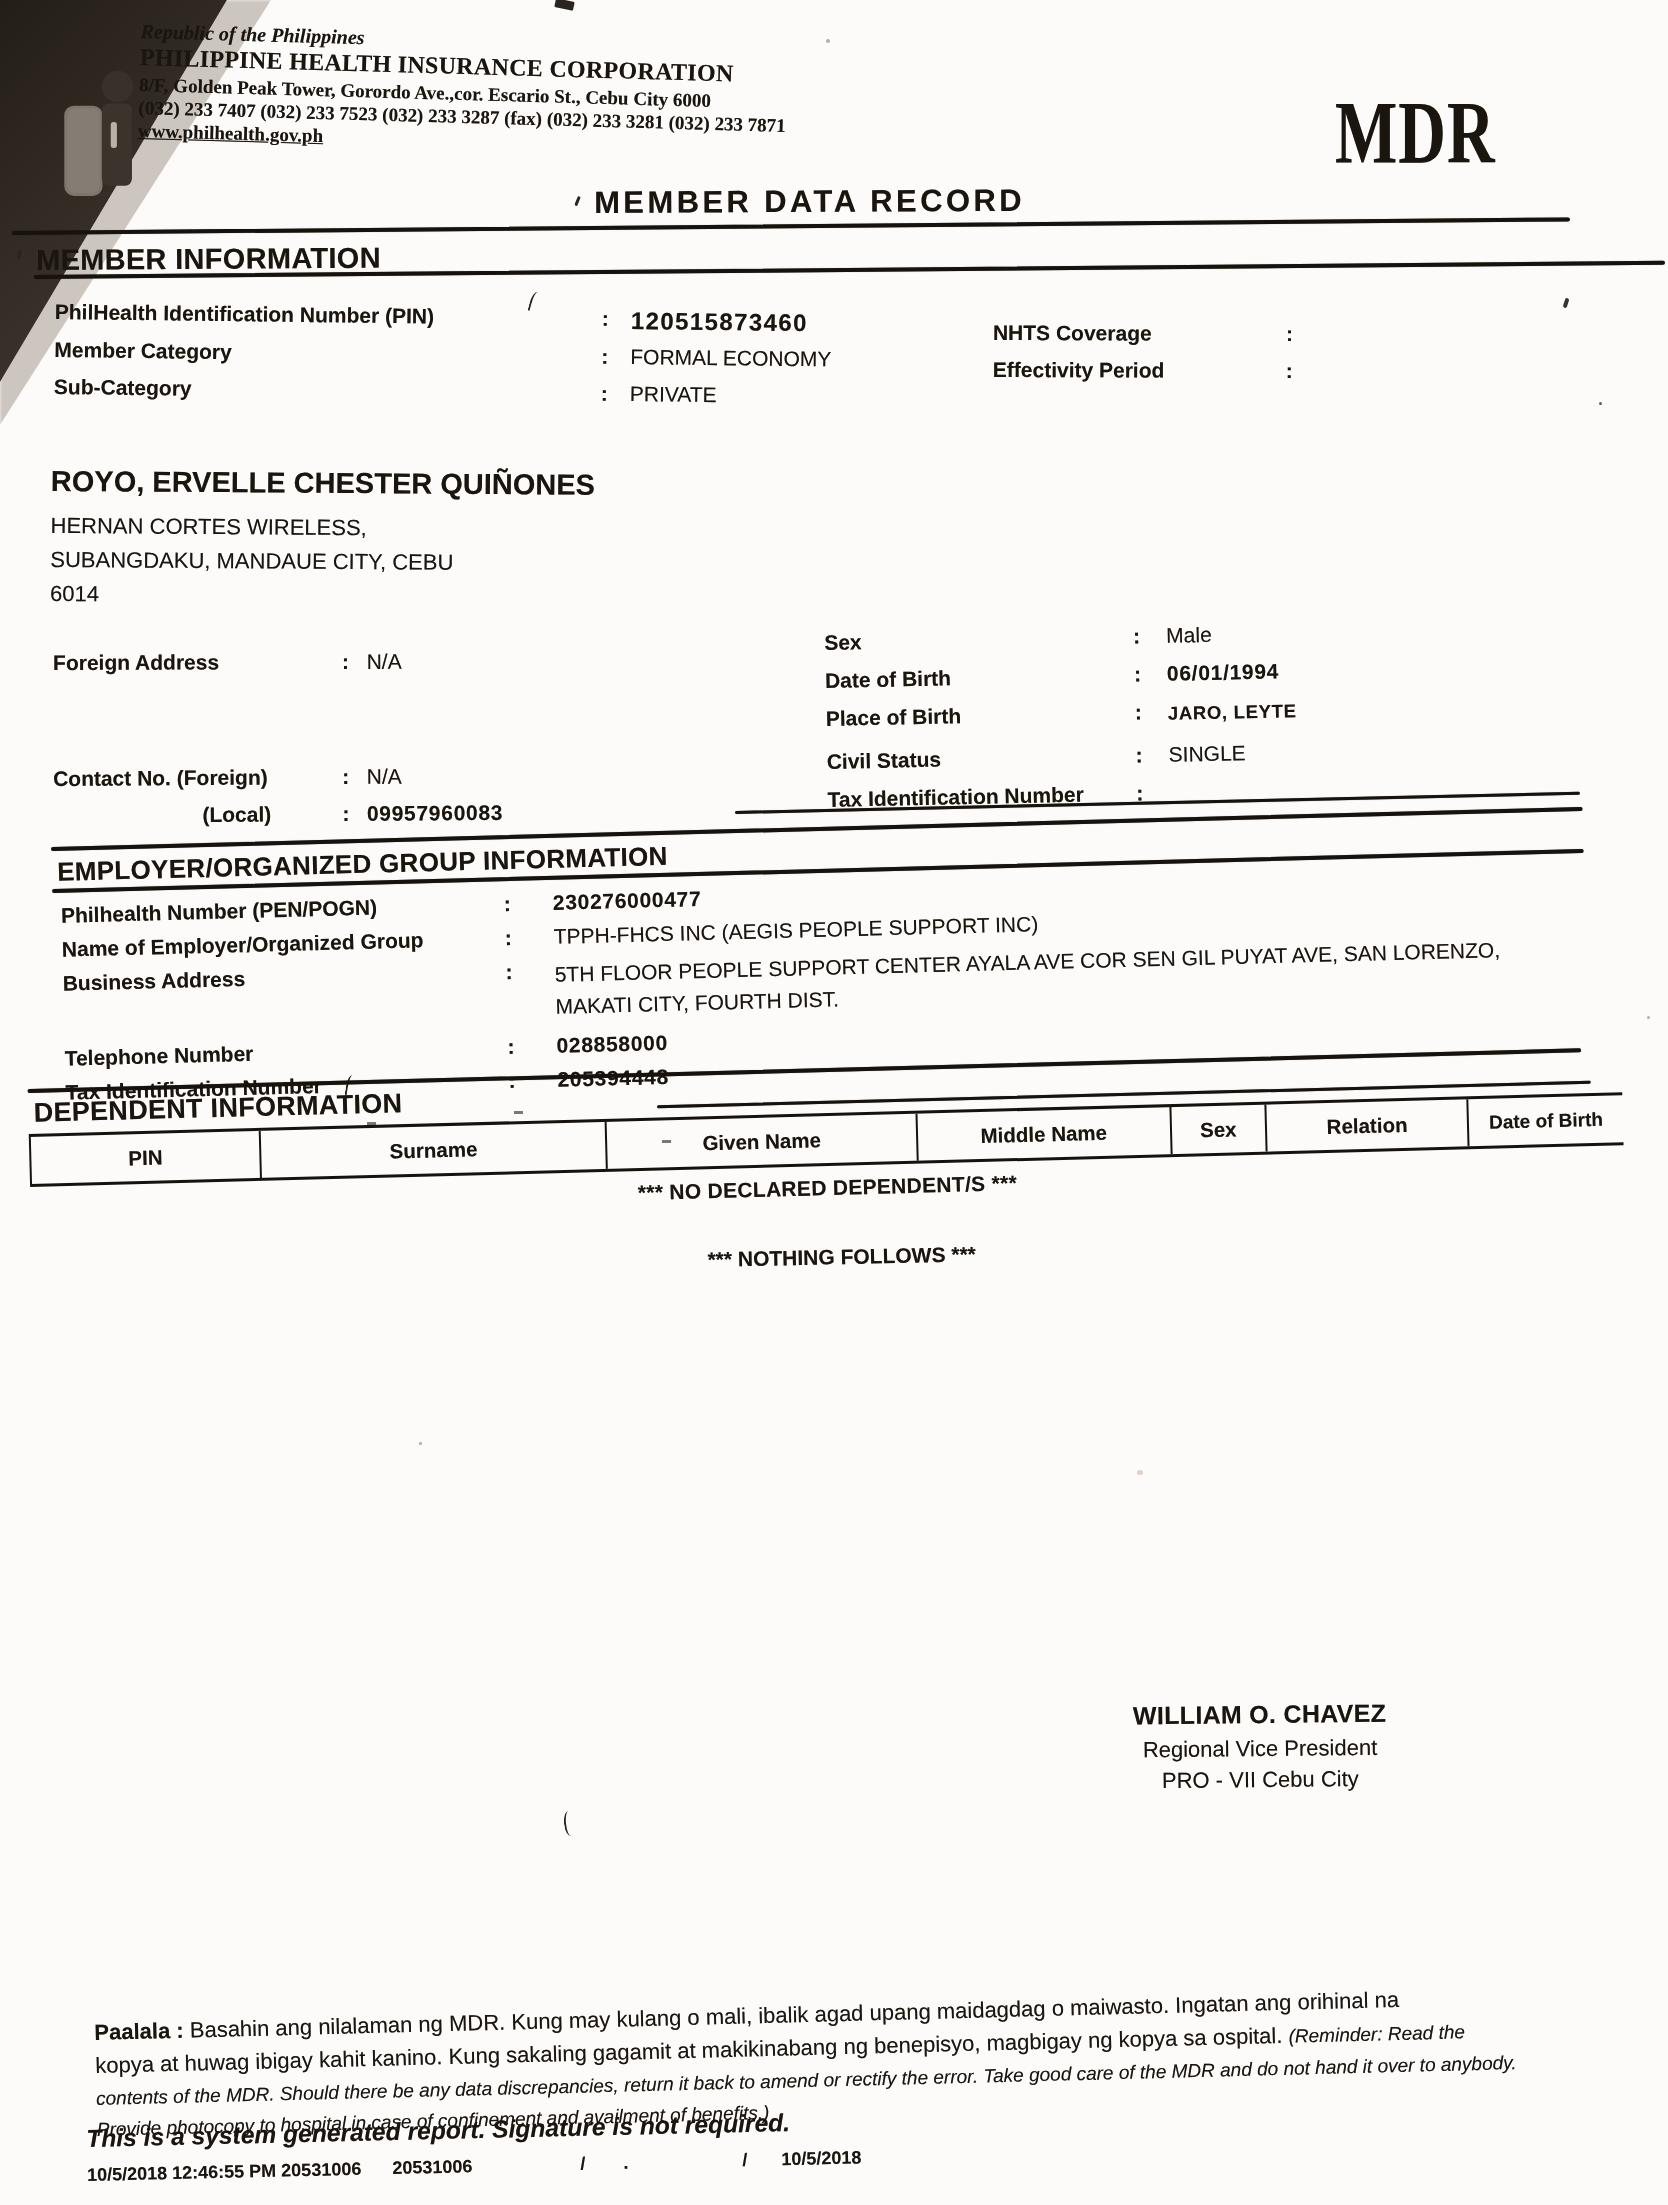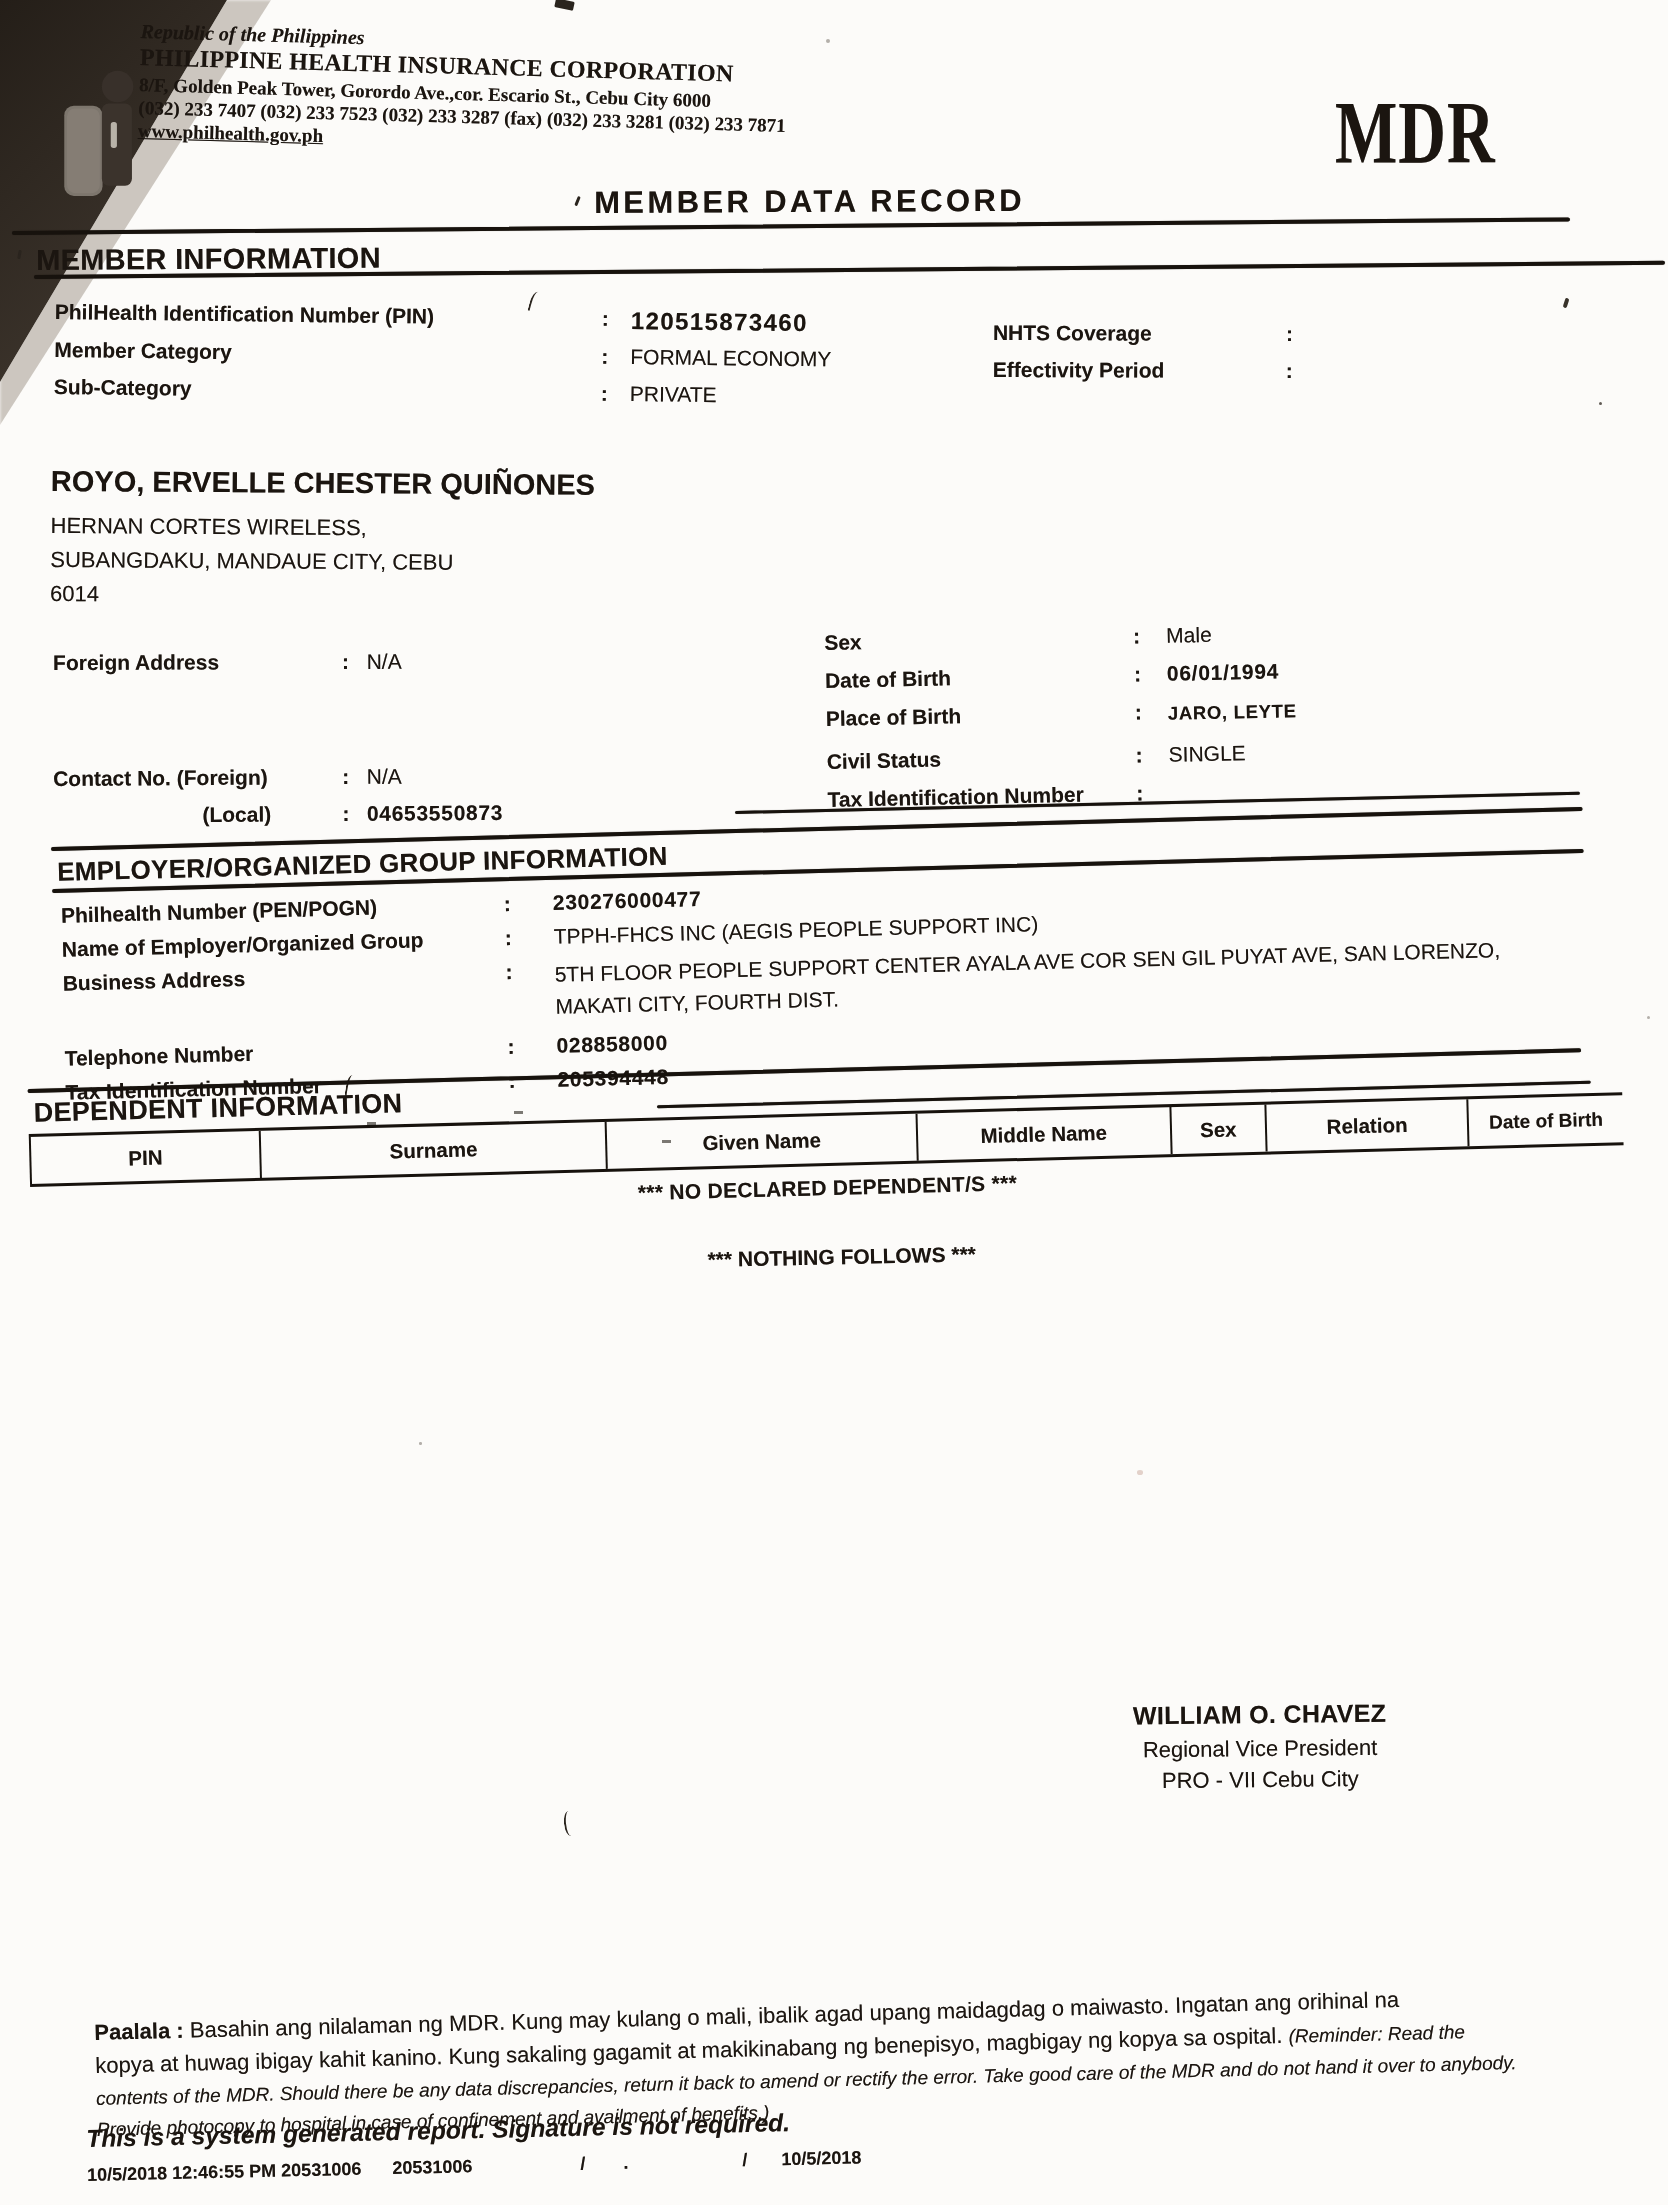--- a/index.html
+++ b/index.html
@@ -158,21 +158,21 @@
 
   <div class="abs rot" style="left:53px;top:767px;transform:rotate(-0.4deg);">
     <div class="frow" style="height:37px;">
       <div class="lbl" style="width:289px;">Contact No. (Foreign)</div>
       <div class="colon" style="width:24.6px;">:</div>
       <div class="val">N/A</div>
     </div>
     <div class="frow" style="height:37px;">
       <div class="lbl" style="width:289px;padding-left:149px;box-sizing:border-box;">(Local)</div>
       <div class="colon" style="width:24.6px;">:</div>
-      <div class="val num">04653550873</div>
+      <div class="val num">09957960083</div>
     </div>
   </div>
 
   <div class="rule rot" style="left:735px;top:811px;width:845px;height:2.7px;transform:rotate(-1.3deg);"></div>
 
   <div class="abs rot" style="left:51px;top:847px;width:1536px;transform:rotate(-1.5deg);">
     <div class="rule" style="left:0;top:0;width:1532px;height:4.1px;"></div>
     <div class="sec-title" style="position:absolute;left:5.5px;top:9.6px;font-size:26px;">EMPLOYER/ORGANIZED GROUP INFORMATION</div>
     <div class="rule" style="left:0;top:42px;width:1532px;height:4.1px;"></div>
     <div style="position:absolute;left:8.2px;top:57px;width:1525px;">

